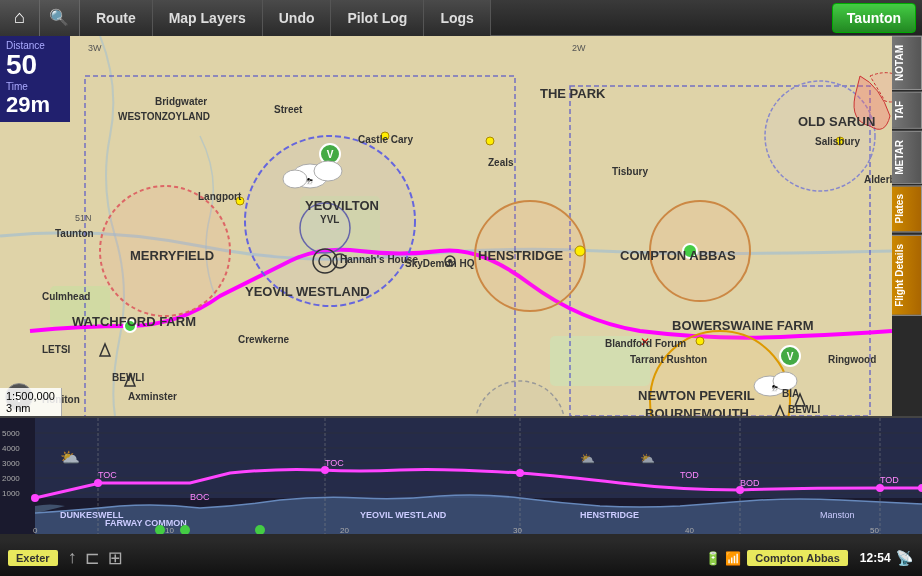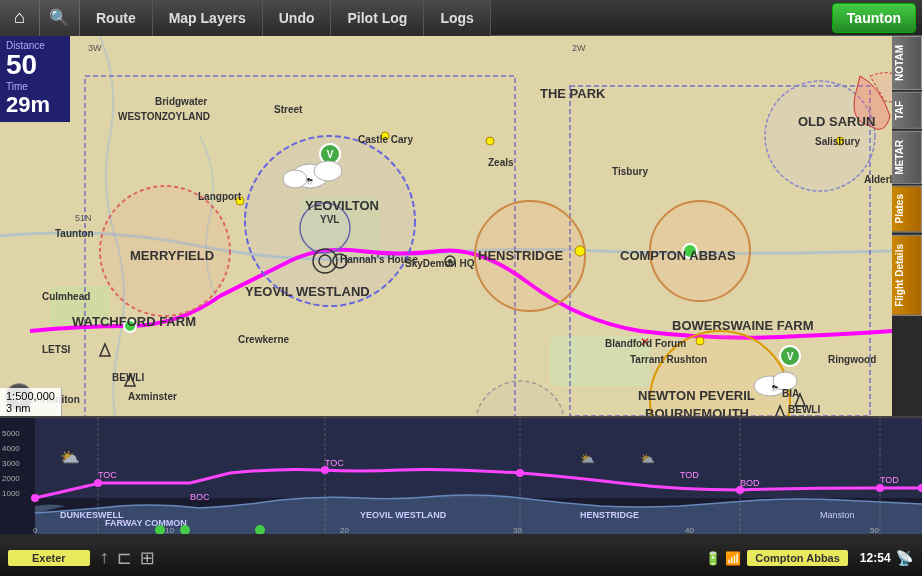--- a/index.html
+++ b/index.html
@@ -194,21 +194,21 @@
       display: flex;
       align-items: center;
       padding: 0 8px;
       z-index: 100;
     }
     .bottom-location {
       background: rgba(255,255,100,0.9);
       color: #333;
       font-size: 11px;
       font-weight: bold;
-      padding: 2px 24px;
+      padding: 2px 8px;
       border-radius: 2px;
       margin-right: 10px;
     }
     .bottom-icons {
       display: flex;
       gap: 8px;
       color: #aaa;
       font-size: 18px;
     }
     .bottom-icons span { cursor: pointer; }

